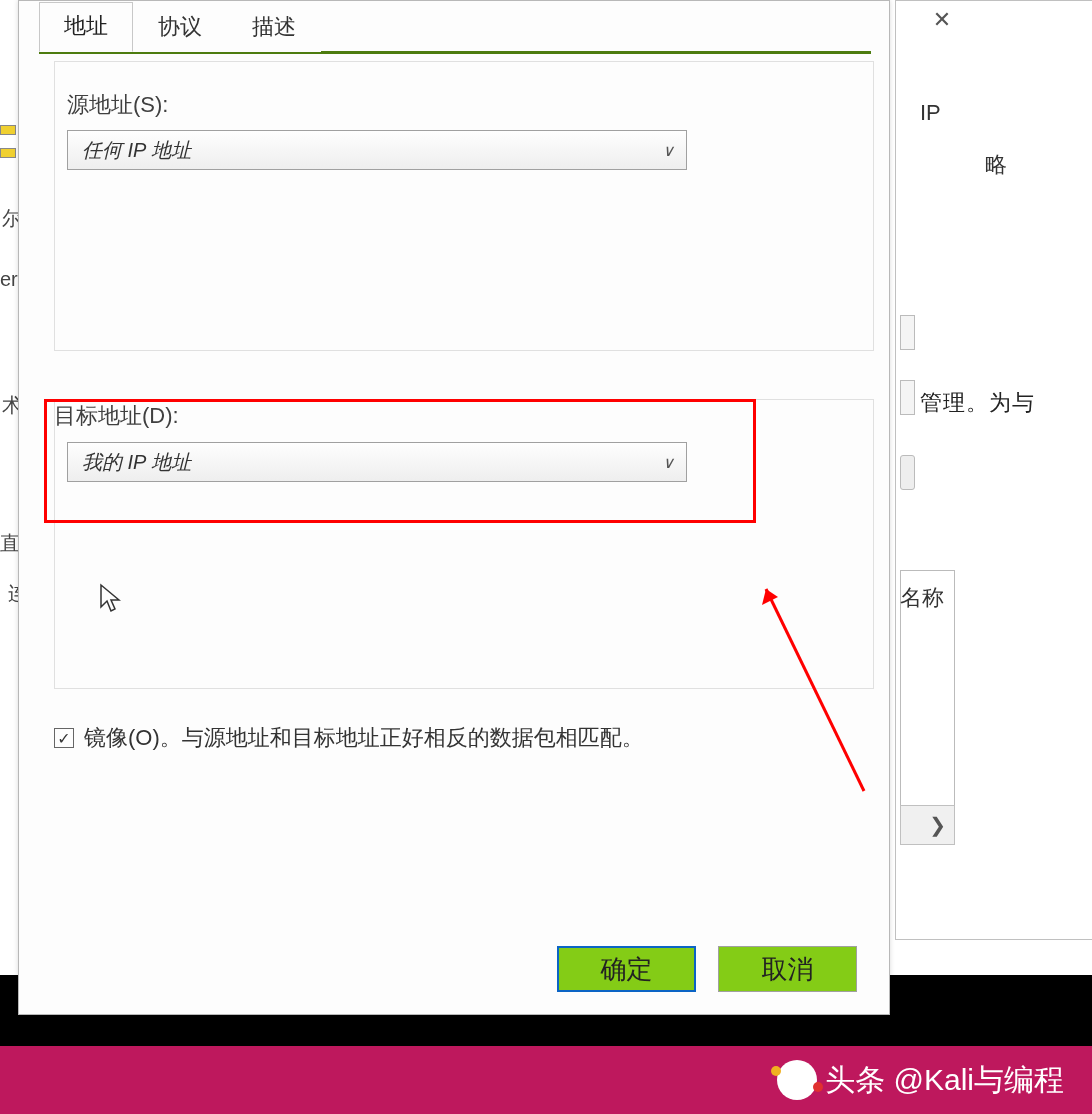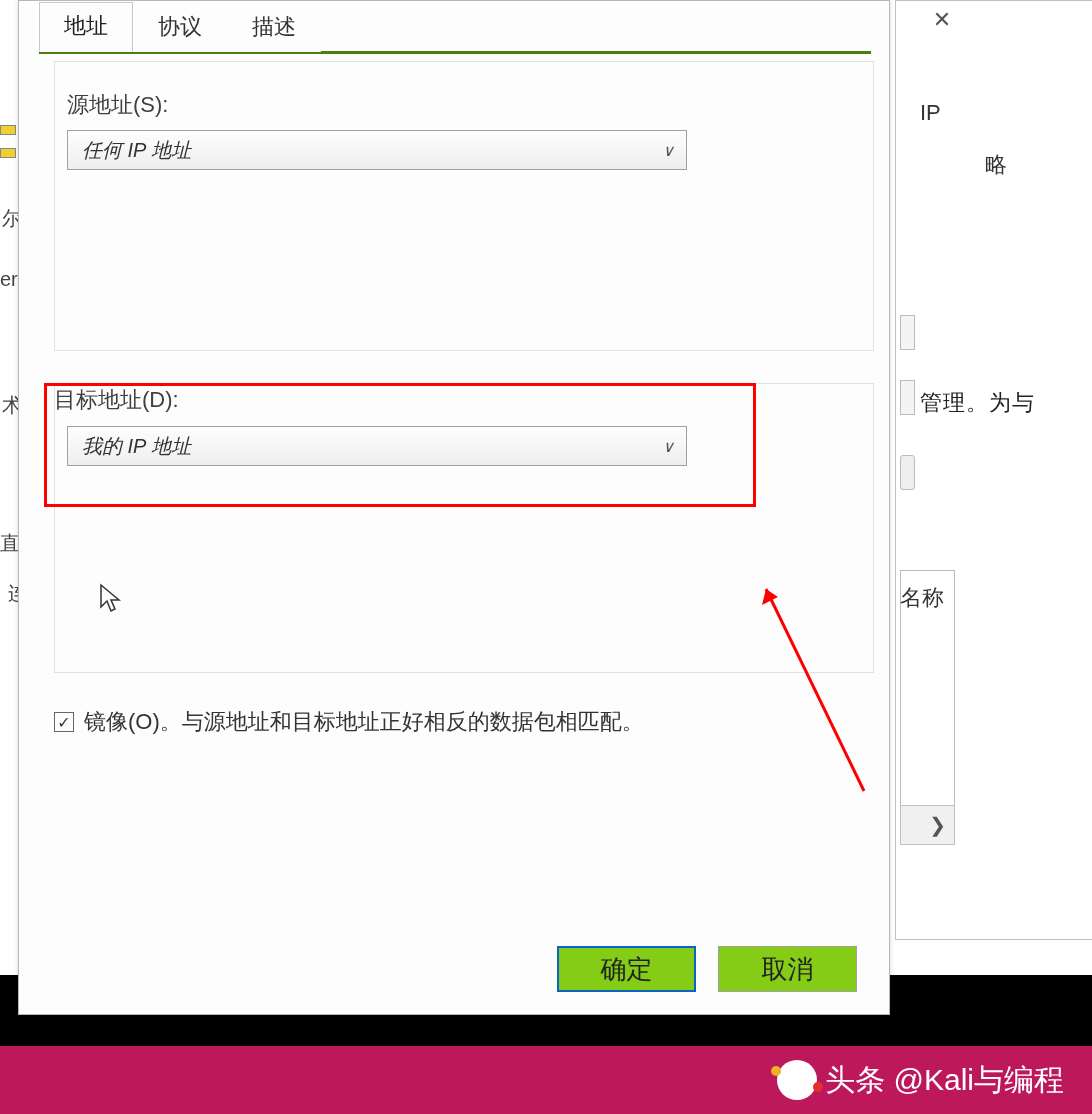--- a/index.html
+++ b/index.html
@@ -114,21 +114,21 @@
       color: #555;
     }
     .group1 {
       border: 1px solid #e0e0e0;
       padding: 0 12px 40px 12px;
       margin-top: 0;
       height: 290px;
     }
     .group2-wrap {
       position: relative;
-      margin-top: 34px;
+      margin-top: 50px;
     }
     .group2 {
       border: 1px solid #e0e0e0;
       padding: 0 12px 40px 12px;
       height: 290px;
     }
     .red-box {
       position: absolute;
       left: -10px; top: -2px;
       width: 712px; height: 124px;

